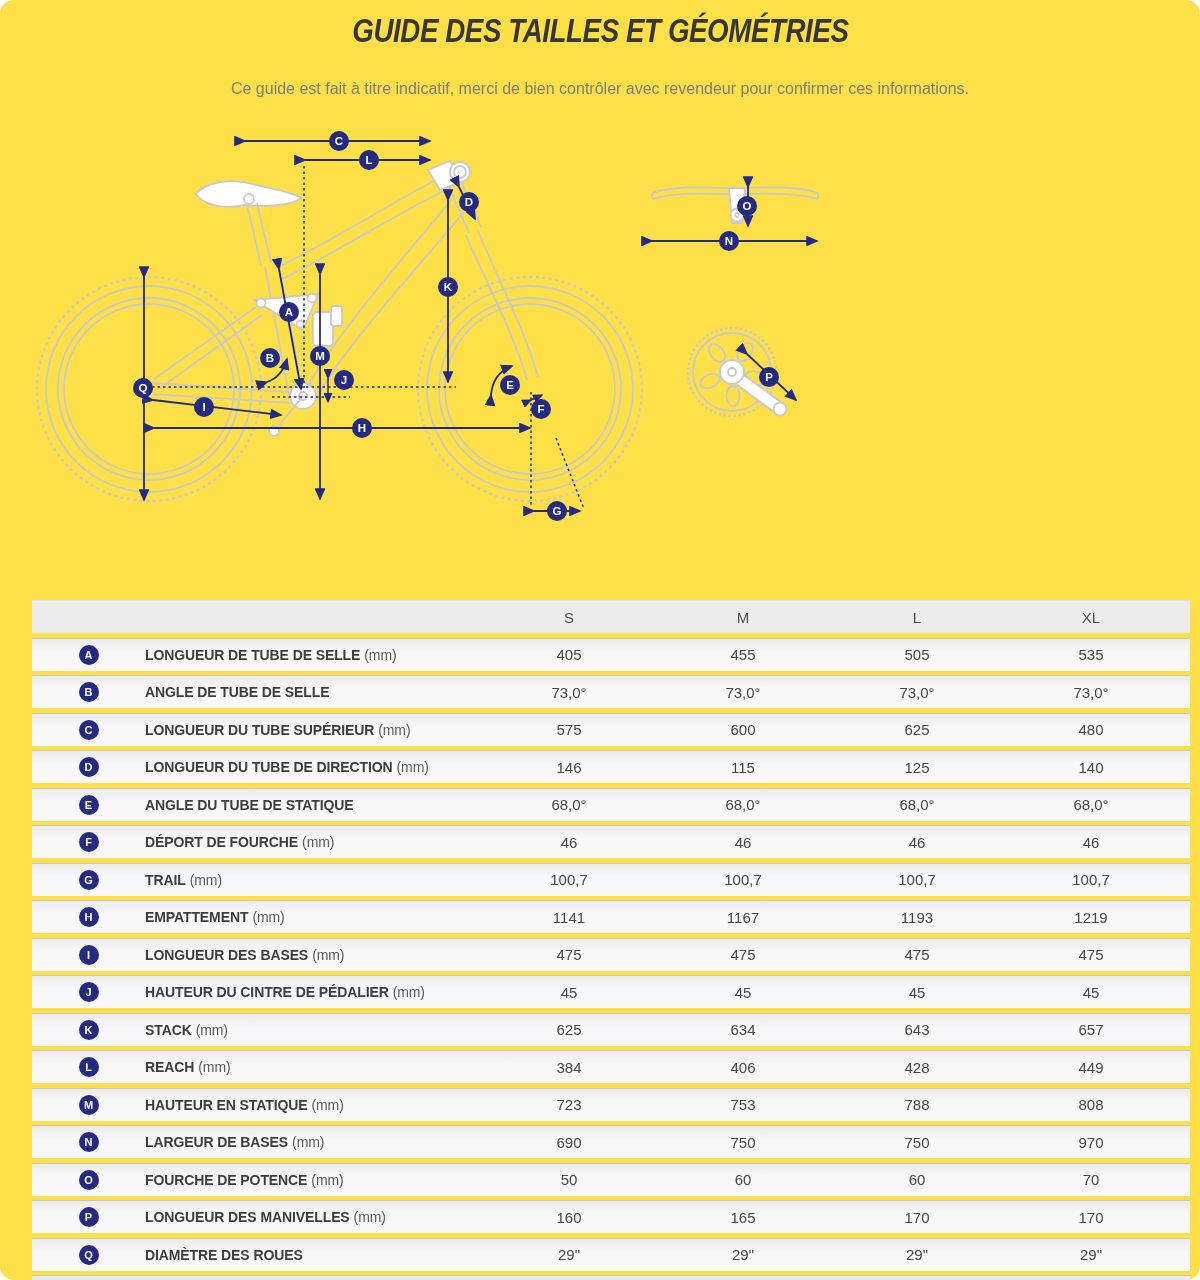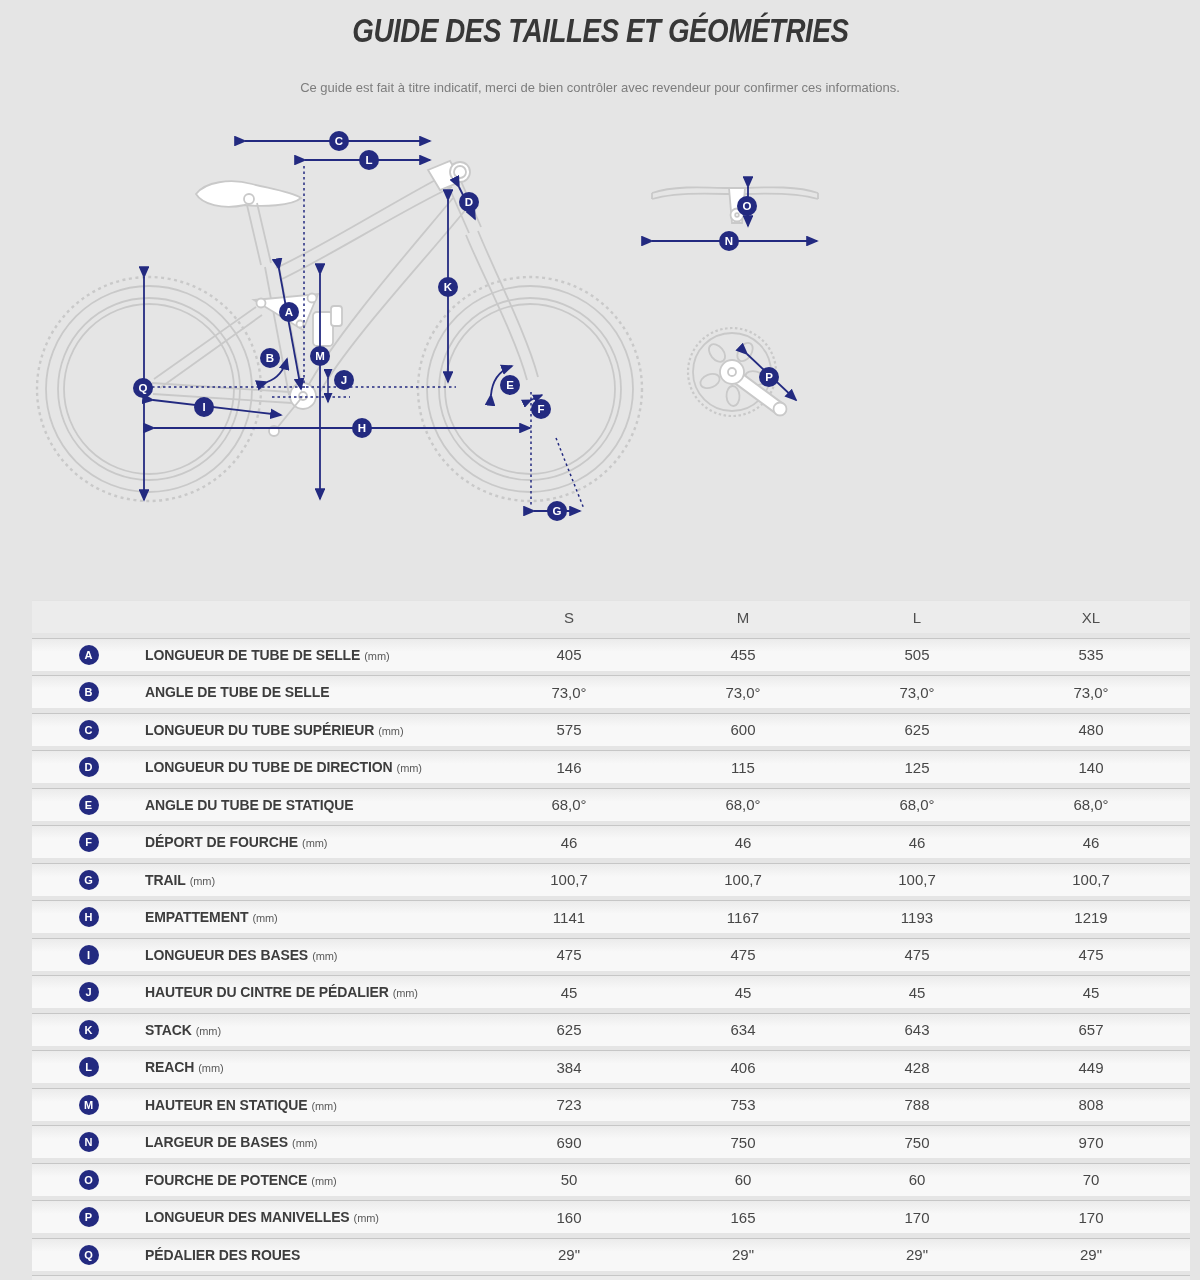--- a/index.html
+++ b/index.html
@@ -1,32 +1,32 @@
 <!DOCTYPE html>
 <html><head>
 <meta charset="utf-8">
 <style>
   html,body{margin:0;padding:0;background:#fff;}
-  .page{position:relative;width:1200px;height:1280px;overflow:hidden;background:#e5e5e5;
-        font-family:"Liberation Sans",sans-serif;}
+  .page{position:relative;width:1200px;height:1280px;overflow:hidden;background:#fde047;
+        font-family:"Liberation Sans",sans-serif;border-radius:14px;}
   .title{position:absolute;top:12px;left:0;width:100%;text-align:center;color:#373737;}
   .title-inner{display:inline-block;font-size:33px;font-weight:bold;font-style:italic;
         letter-spacing:-0.5px;transform:scaleX(0.84);transform-origin:center;}
   .subtitle{position:absolute;top:80px;left:0;width:100%;text-align:center;
-        font-size:13px;color:#7d7d7d;}
+        font-size:16px;color:#7d7d7d;}
   svg.diagram{position:absolute;left:0;top:0;}
   .geo-table{position:absolute;left:32px;top:600px;width:1158px;}
   .g-header,.g-row{display:flex;align-items:center;height:33px;box-sizing:border-box;
         padding-right:12px;}
   .g-header{background:#ececec;border-top:1px solid #e3e3e3;}
   .g-row{margin-top:4.5px;border-top:1px solid #c6c6c6;
         background:linear-gradient(to bottom,#ebebeb,#f8f8f8 40%);}
   .badge-cell{width:113px;display:flex;justify-content:center;align-items:center;}
   .label-cell{flex:1;font-size:14px;font-weight:bold;color:#3d3d3d;letter-spacing:-0.1px;}
-  .unit{font-size:11px;font-weight:normal;color:#5a5a5a;margin-left:4px;}
+  .unit{font-size:14px;font-weight:normal;color:#5a5a5a;margin-left:4px;}
   .value-cell{width:174px;text-align:center;font-size:15px;color:#474747;}
   .g-header .value-cell{color:#4f4f4f;}
   .row-badge{width:20px;height:20px;border-radius:50%;background:#232a80;color:#fff;
         font-size:11px;font-weight:bold;display:flex;align-items:center;justify-content:center;}
   .footer-strip{margin-top:4.5px;height:14px;border-top:1px solid #c6c6c6;background:#ececec;}
 </style>
 </head>
 <body>
 
 <div class="page">
@@ -399,21 +399,21 @@
     <div class="value-cell">160</div>
     <div class="value-cell">165</div>
     <div class="value-cell">170</div>
     <div class="value-cell">170</div>
   </div>
         <div class="g-row">
     <div class="badge-cell">
       <span class="row-badge">Q</span>
     </div>
     <div class="label-cell">
-      <span>PÉDALIER DES ROUES</span><span class="unit"></span>
+      <span>DIAMÈTRE DES ROUES</span><span class="unit"></span>
     </div>
     <div class="value-cell">29"</div>
     <div class="value-cell">29"</div>
     <div class="value-cell">29"</div>
     <div class="value-cell">29"</div>
   </div>
       </div>
     <div class="footer-strip"></div>
   </div>
 

